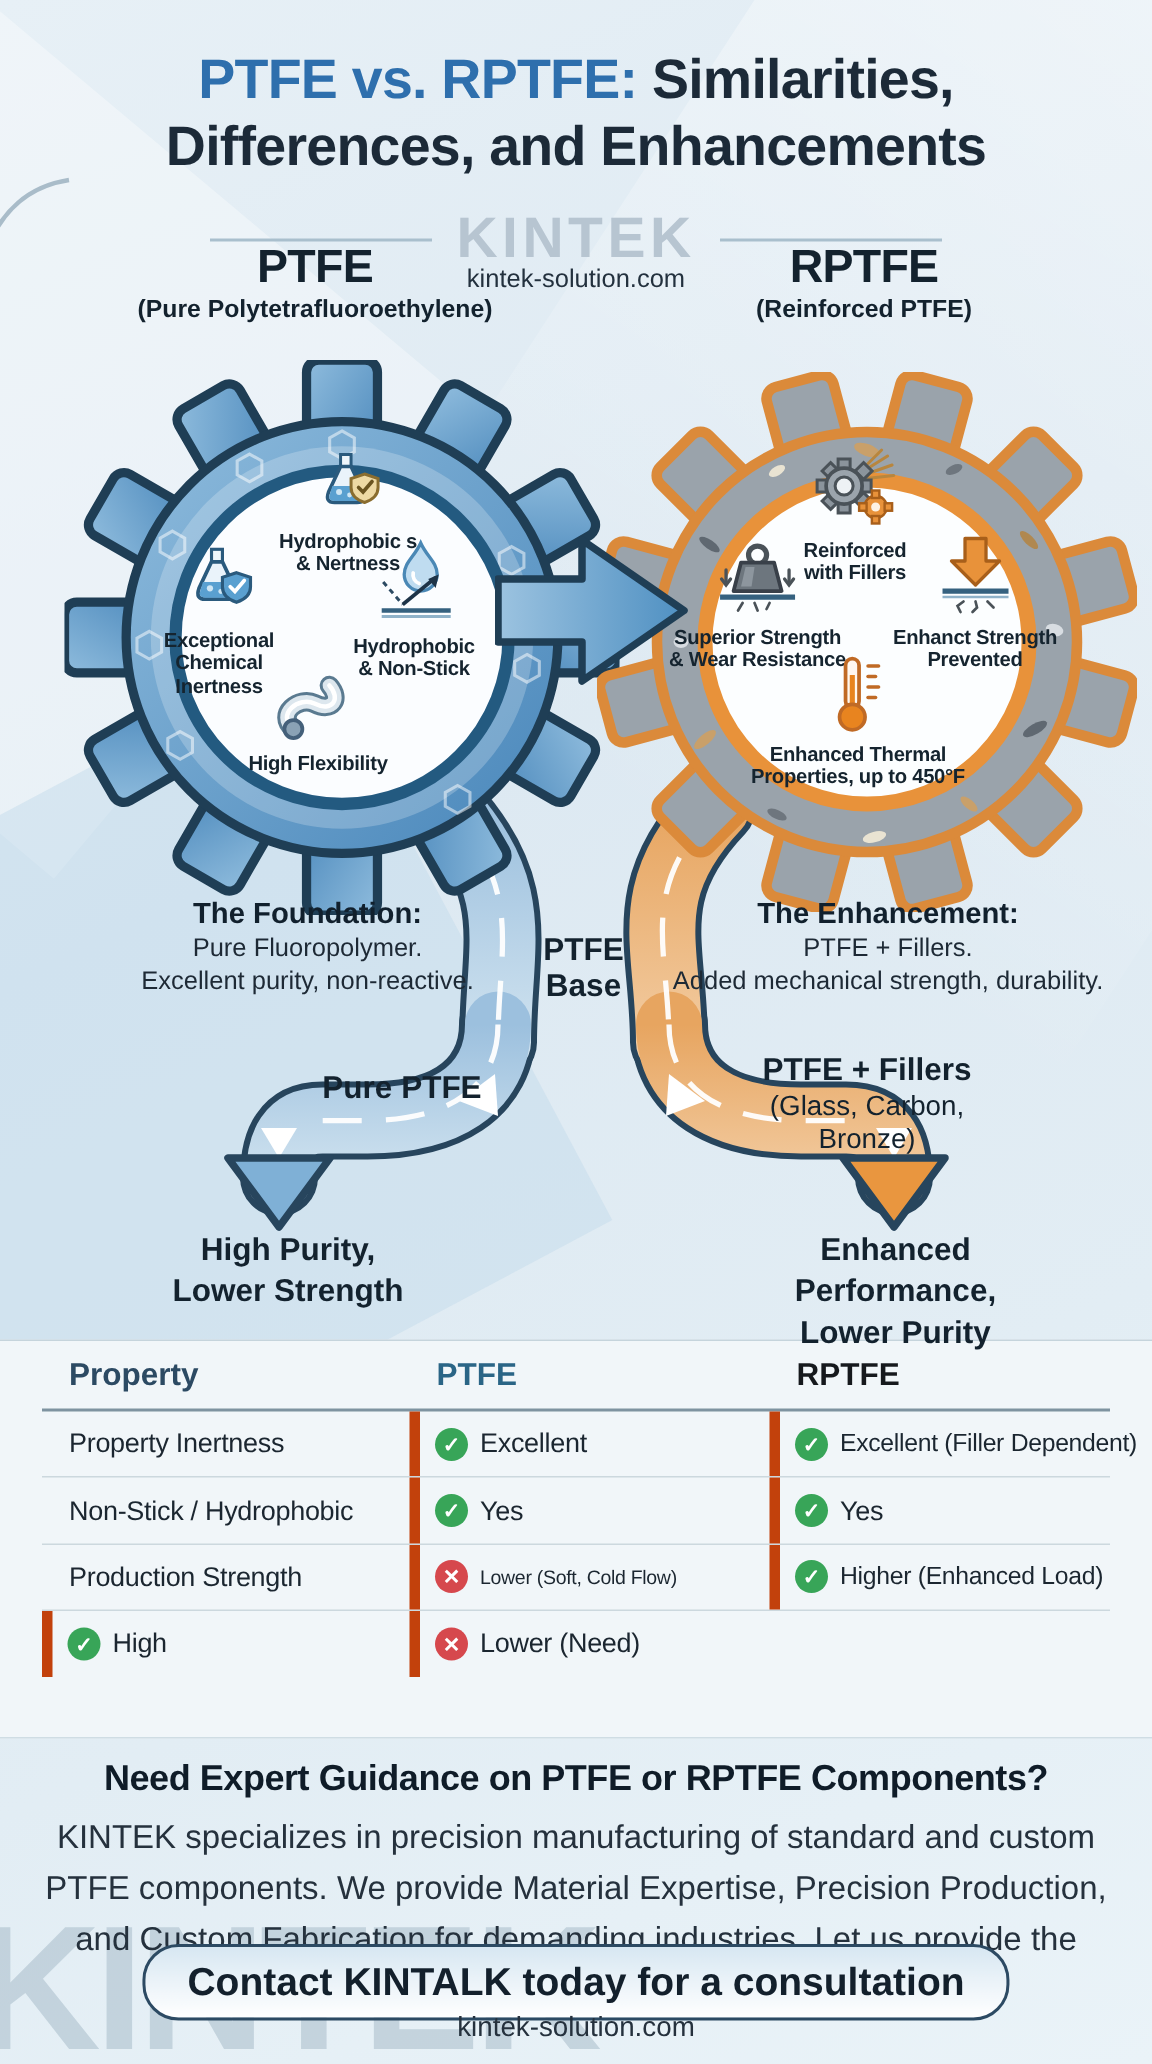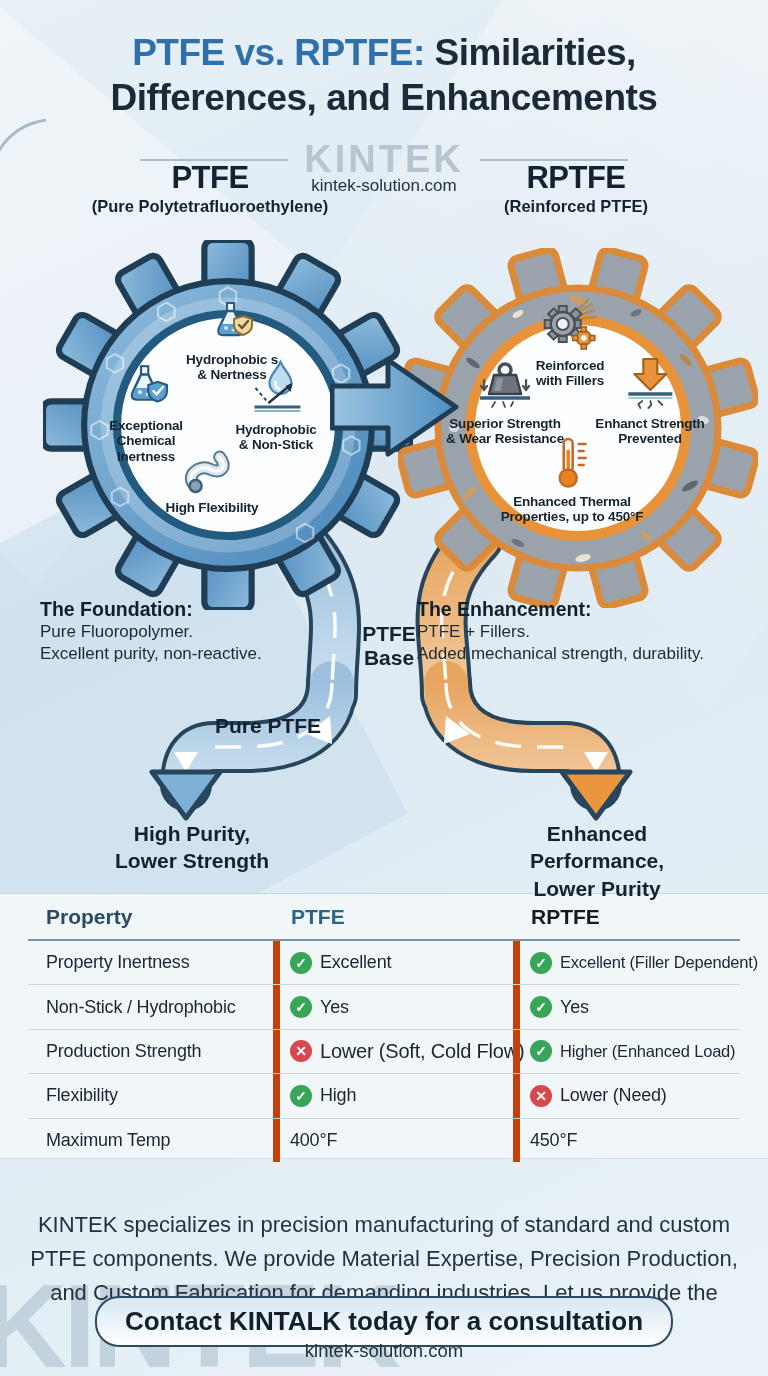--- a/index.html
+++ b/index.html
@@ -29,21 +29,21 @@
   .col-head .ch2{font-size:16.5px;font-weight:bold;margin-top:1px;}
 
   .gear{position:absolute;z-index:2;}
   .conn-arrow{position:absolute;z-index:1;}
   .flow{position:absolute;left:0;top:500px;z-index:1;}
 
   .feature{position:absolute;z-index:4;text-align:center;transform:translateX(-50%);}
   .feature .fi{display:block;margin:0 auto 2px auto;}
   .flabel{font-size:13.5px;font-weight:bold;color:#15242f;line-height:1.14;white-space:pre-line;letter-spacing:-0.2px;}
 
-  .blurb{position:absolute;z-index:4;transform:translateX(-50%);color:#1d2935;}
+  .blurb{position:absolute;z-index:4;text-align:center;transform:translateX(-50%);color:#1d2935;}
   .blurb .bt{font-size:19.5px;font-weight:bold;color:#11202d;}
   .blurb .bl{font-size:17px;line-height:1.3;}
   .base-label{position:absolute;z-index:4;transform:translateX(-50%);text-align:center;
               font-size:21px;font-weight:bold;color:#13222e;line-height:1.15;white-space:pre-line;}
   .branch{position:absolute;z-index:4;transform:translateX(-50%);text-align:center;color:#13222e;}
   .branch .br1{font-size:21px;font-weight:bold;}
   .branch .br2{font-size:18.5px;font-weight:normal;}
   .result{position:absolute;z-index:4;transform:translateX(-50%);text-align:center;
           font-size:21px;font-weight:bold;color:#13222e;line-height:1.3;white-space:pre-line;}
 
@@ -389,20 +389,24 @@
     <div class="bt">The Enhancement:</div>
     <div class="bl">PTFE + Fillers.</div>
     <div class="bl">Added mechanical strength, durability.</div>
   </div>
   <div class="base-label" style="left:389px;top:622px;">PTFE
 Base</div>
 
   <div class="branch" style="left:268px;top:714px;">
     <div class="br1">Pure PTFE</div>
   </div>
+  <div class="branch" style="left:578px;top:702px;">
+    <div class="br1">PTFE + Fillers</div>
+    <div class="br2">(Glass, Carbon, Bronze)</div>
+  </div>
 
   <div class="result" style="left:192px;top:820px;">High Purity,
 Lower Strength</div>
   <div class="result" style="left:597px;top:820px;">Enhanced Performance,
 Lower Purity</div>
 
   <div class="table-sec">
     <div class="trow thead">
       <div class="hc h-prop">Property</div>
       <div class="hc h-ptfe">PTFE</div>
@@ -427,47 +431,38 @@
         </div>
       <div class="tc vline">
           <span class="badge st-pass"></span>
           <span>Yes</span>
         </div>
     </div>
     <div class="trow tdata">
       <div class="tc">Production Strength</div>
       <div class="tc vline">
           <span class="badge st-fail"></span>
-          <span style="font-size:20px">Lower (Soft, Cold Flow)</span>
+          <span style="font-size:13px">Lower (Soft, Cold Flow)</span>
         </div>
       <div class="tc vline">
           <span class="badge st-pass"></span>
           <span style="font-size:16.5px">Higher (Enhanced Load)</span>
         </div>
     </div>
     <div class="trow tdata">
-      <div class="tc">Flexibility</div>
       <div class="tc vline">
           <span class="badge st-pass"></span>
           <span>High</span>
         </div>
       <div class="tc vline">
           <span class="badge st-fail"></span>
           <span>Lower (Need)</span>
         </div>
     </div>
-    <div class="trow tdata">
-      <div class="tc">Maximum Temp</div>
-      <div class="tc vline">
-          <span>400°F</span>
-        </div>
-      <div class="tc vline">
-          <span>450°F</span>
-        </div>
-    </div>
   </div>
 
   <div class="watermark">KINTEK</div>
 
+  <div class="cta-head">Need Expert Guidance on PTFE or RPTFE Components?</div>
   <div class="cta-body">KINTEK specializes in precision manufacturing of standard and custom PTFE components. We provide Material Expertise, Precision Production, and Custom Fabrication for demanding industries. Let us provide the perfect fluoropolymer solution.</div>
   <button class="cta-btn">Contact KINTALK today for a consultation</button>
   <div class="cta-url">kintek-solution.com</div>
 </div>
 
 </body></html>

